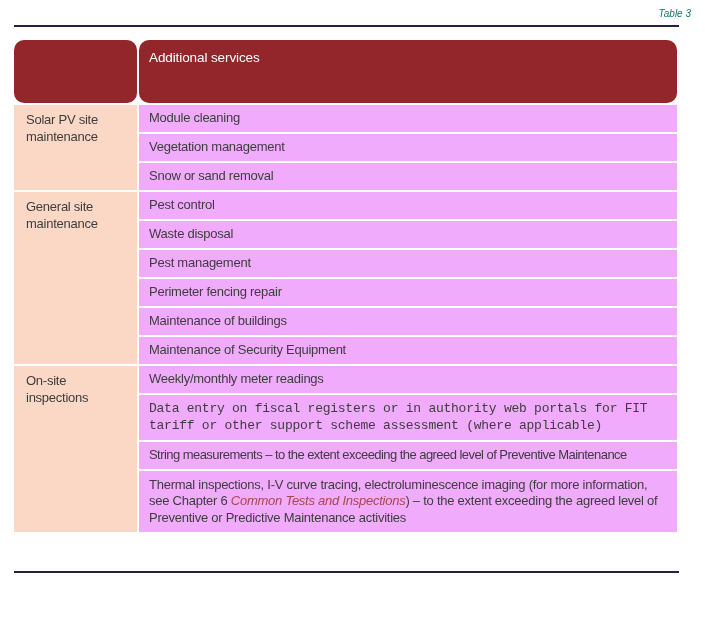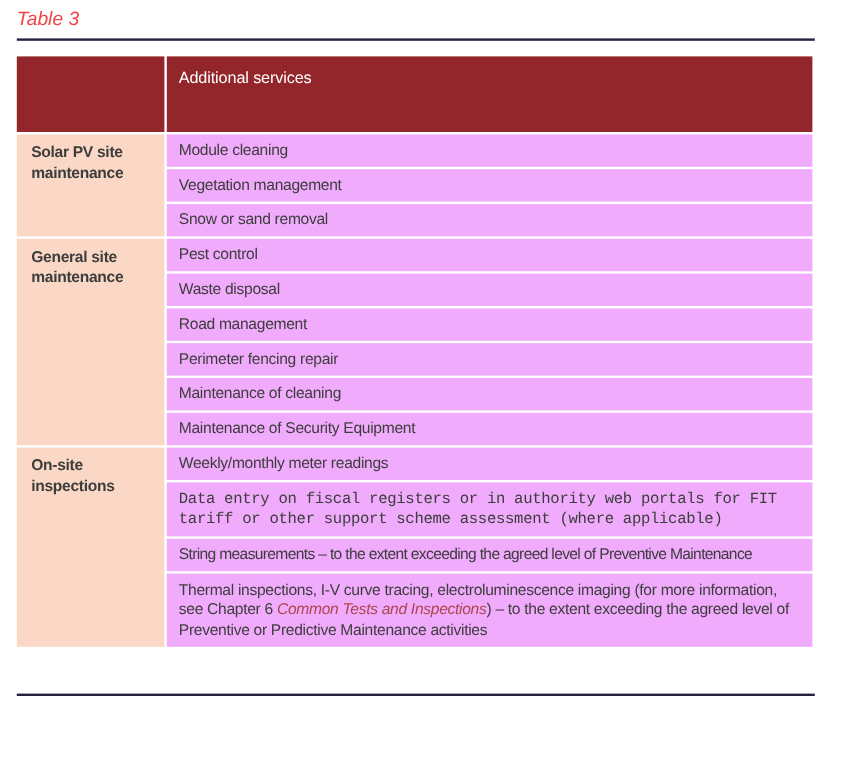--- a/index.html
+++ b/index.html
@@ -8,23 +8,24 @@
     width: 705px; height: 634px;
     font-family: "Liberation Sans", sans-serif;
     color: #232240;
     position: relative;
     overflow: hidden;
   }
   .page { padding: 8px 14px 0 14px; width: 705px; }
 
   .table-caption {
     font-style: italic;
-    font-size: 16px;
-    color: #ef4444;
+    font-size: 10px;
+    color: #0f766e;
     margin-bottom: 6px;
+    text-align: right;
   }
   .top-rule {
     border: none;
     border-top: 2px solid #24223f;
     width: 665px;
     margin-bottom: 11px;
   }
   .subtitle {
     font-size: 13.5px;
     color: #232240;
@@ -51,28 +52,28 @@
     padding: 5px 8px 5px 10px;
   }
   tr.head td {
     background: #93262b;
     color: #ffffff;
     height: 63px;
     vertical-align: top;
     padding-top: 9px;
     font-size: 13.5px;
     letter-spacing: -0.1px;
+    border-radius: 10px;
   }
   td.body { background: #f0abfc; height: 27px; }
   td.glabel {
     background: #fad8c5;
     vertical-align: top;
     padding: 7px 8px 19px 12px;
     color: #3e3d3d;
-    font-weight: bold;
   }
   td.h2 { height: 45px; font-family: Liberation Mono, monospace; }
   td.h3 { height: 61px; }
   td.tight { letter-spacing: -0.55px; }
   .rich { white-space: pre-wrap; }
   .it { }
   .it-red { font-style: italic; color: #ac464c; }
 
   .bottom-rule {
     border: none;
@@ -113,27 +114,27 @@
     </tr>
 
     <tr>
       <td class="glabel" rowspan="6">General site maintenance</td>
       <td class="body">Pest control</td>
     </tr>
     <tr>
       <td class="body">Waste disposal</td>
     </tr>
     <tr>
-      <td class="body">Road management</td>
+      <td class="body">Pest management</td>
     </tr>
     <tr>
       <td class="body">Perimeter fencing repair</td>
     </tr>
     <tr>
-      <td class="body">Maintenance of cleaning</td>
+      <td class="body">Maintenance of buildings</td>
     </tr>
     <tr>
       <td class="body">Maintenance of Security Equipment</td>
     </tr>
 
     <tr>
       <td class="glabel" rowspan="4">On-site inspections</td>
       <td class="body">Weekly/monthly meter readings</td>
     </tr>
     <tr>

